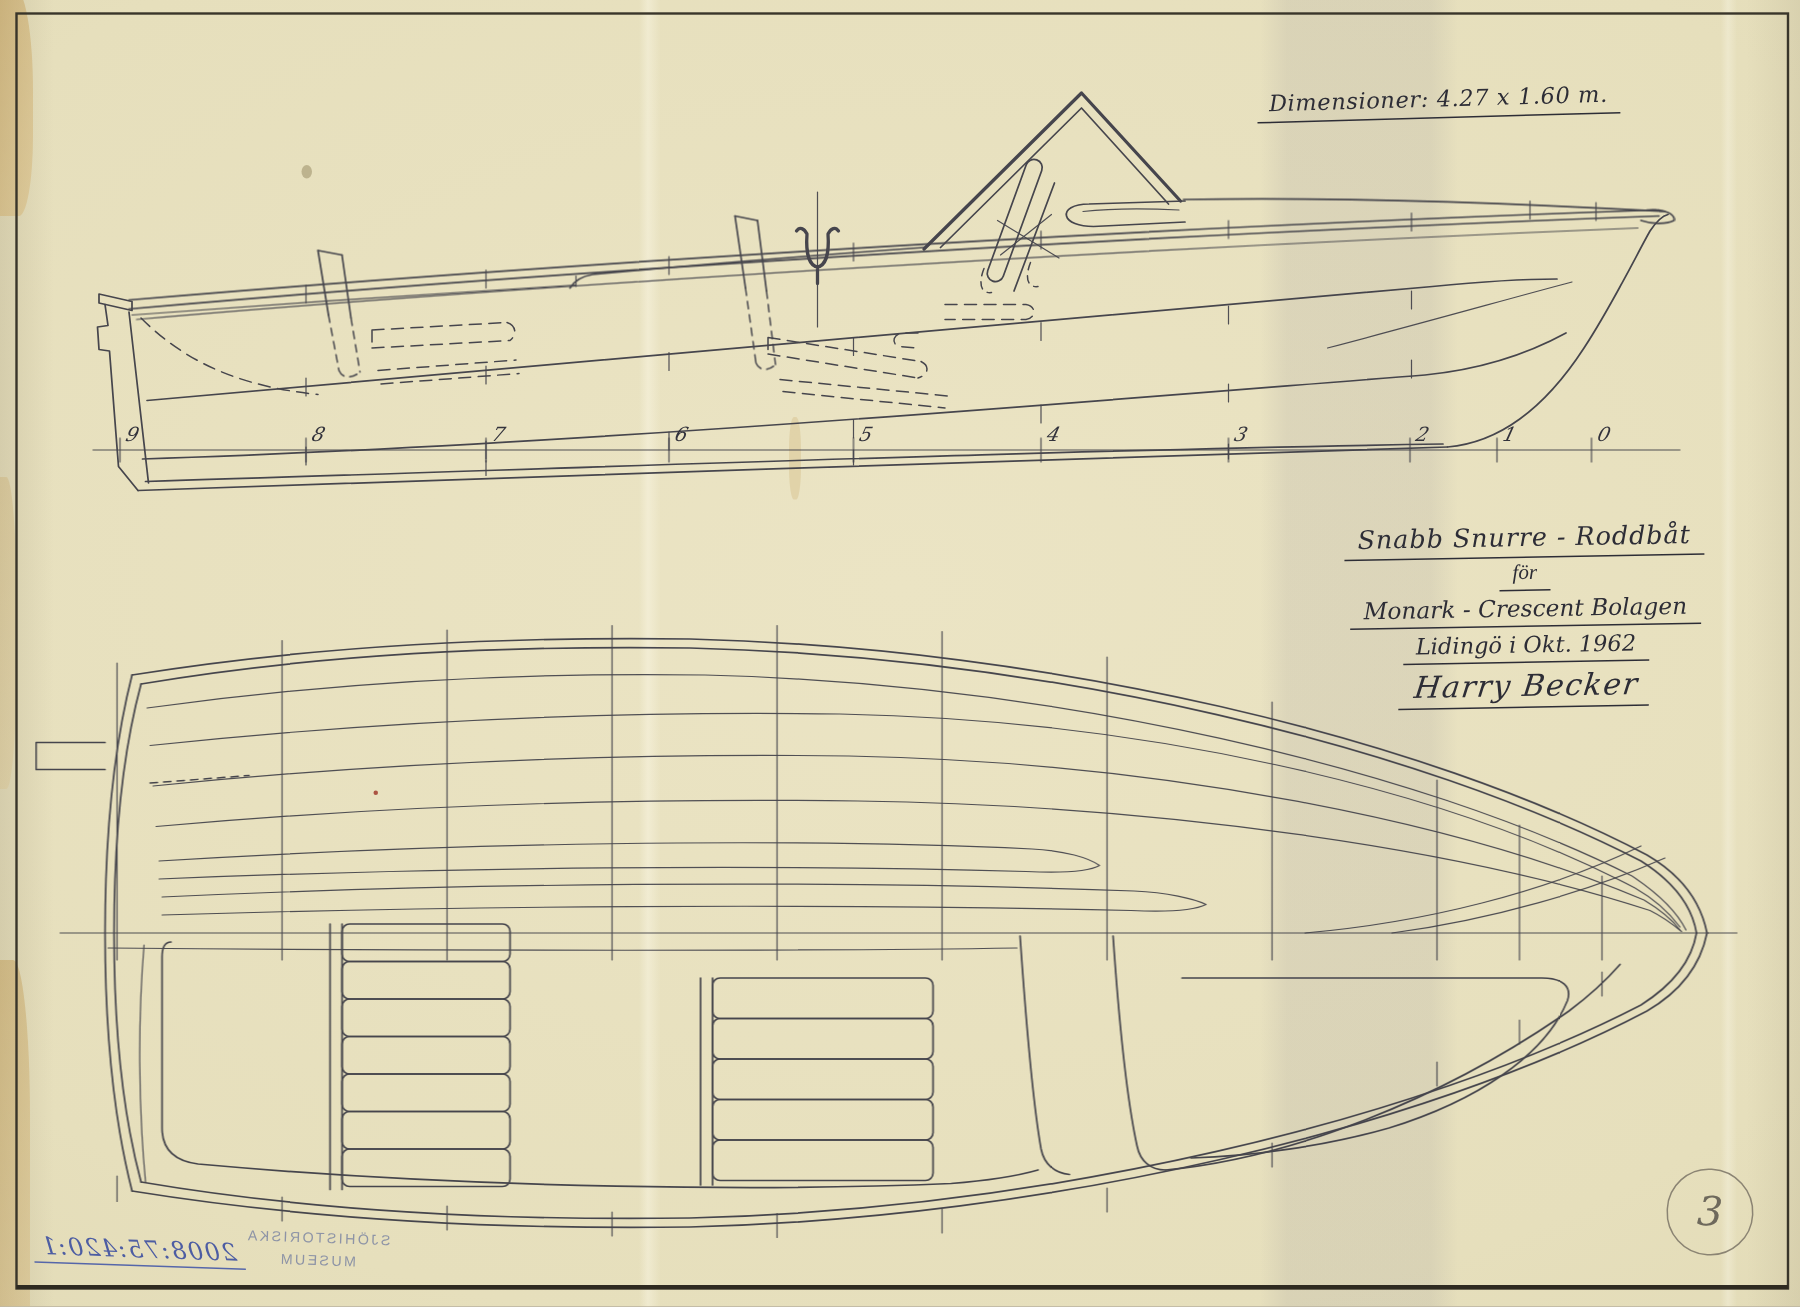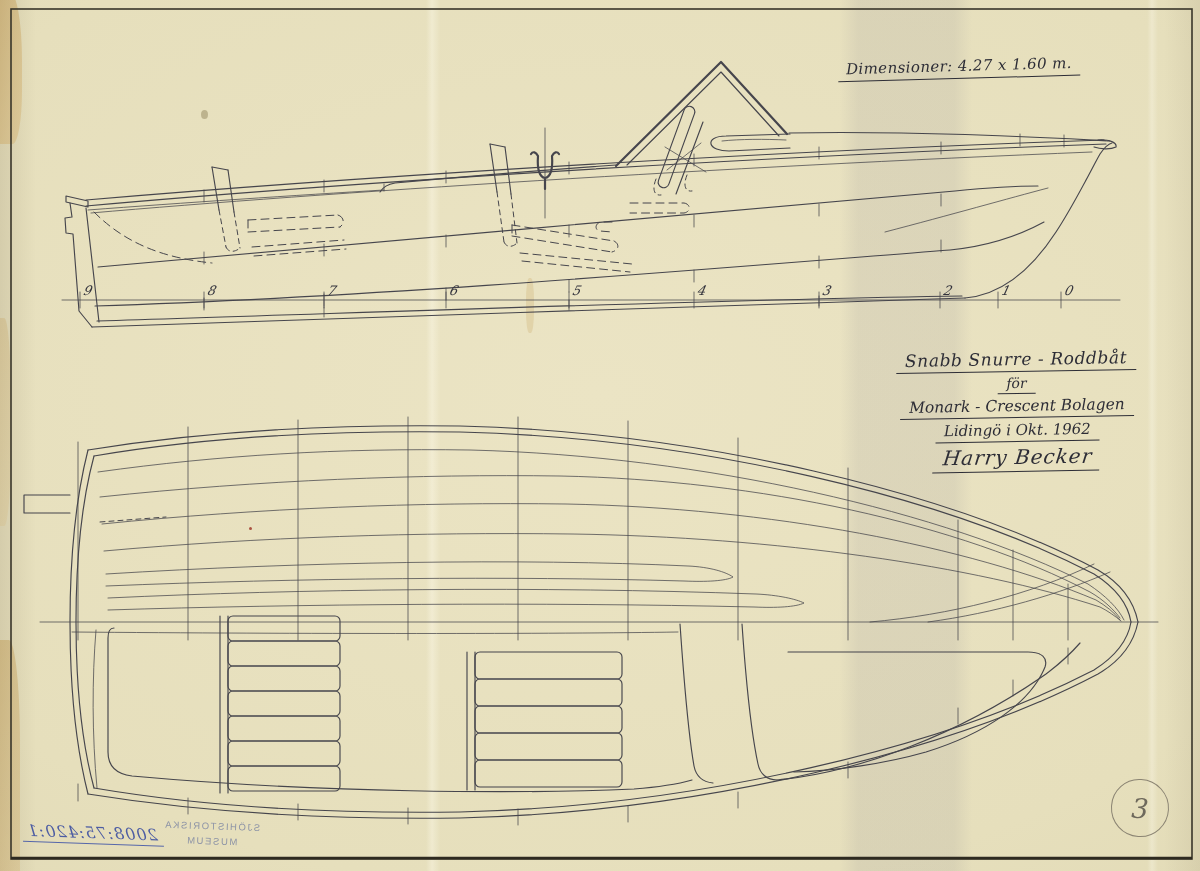--- a/index.html
+++ b/index.html
@@ -22,21 +22,21 @@
   .dashf{stroke-dasharray:5 4;stroke-width:1 !important;}
   .bord{stroke:#39352a;stroke-width:1.6;fill:none;}
   .bord2{stroke:#2e2a20;stroke-width:2.6;}
   
   .hand{color:#2d2d36;font-style:italic;}
   .dim-note{position:absolute;left:838px;top:57px;font-size:15px;letter-spacing:.4px;
     border-bottom:1.4px solid #2d2d36;padding:0 8px 3px;transform:rotate(-1.6deg);}
   .title-block{position:absolute;left:892px;top:349px;width:250px;text-align:center;transform:rotate(-1deg);}
   .tl{display:table;margin:0 auto 3px;border-bottom:1.4px solid #2d2d36;padding:0 9px 2px;font-style:italic;white-space:nowrap;}
   .t1{font-size:17px;letter-spacing:.6px;}
-  .t2{font-size:14px;}
+  .t2{font-size:14px;font-family:Liberation Serif, serif;}
   .t3{font-size:15.5px;}
   .t4{font-size:15px;}
   .t5{font-size:20px;letter-spacing:1px;transform:skewX(-8deg);}
   .station-layer{position:absolute;left:0;top:0;width:1200px;height:871px;pointer-events:none;}
   .station-num{position:absolute;top:283px;font-style:italic;font-size:13px;color:#33333c;transform:skewX(-14deg);}
   
   .stamp-wrap{position:absolute;left:26px;top:817px;width:234px;display:flex;justify-content:space-between;
     align-items:flex-end;transform:scaleX(-1) rotate(-2deg);}
   .museum{font-family:"Liberation Sans",sans-serif;font-size:9.5px;letter-spacing:1.6px;color:#7e87a3;
     opacity:.85;text-align:center;line-height:1.55;}

